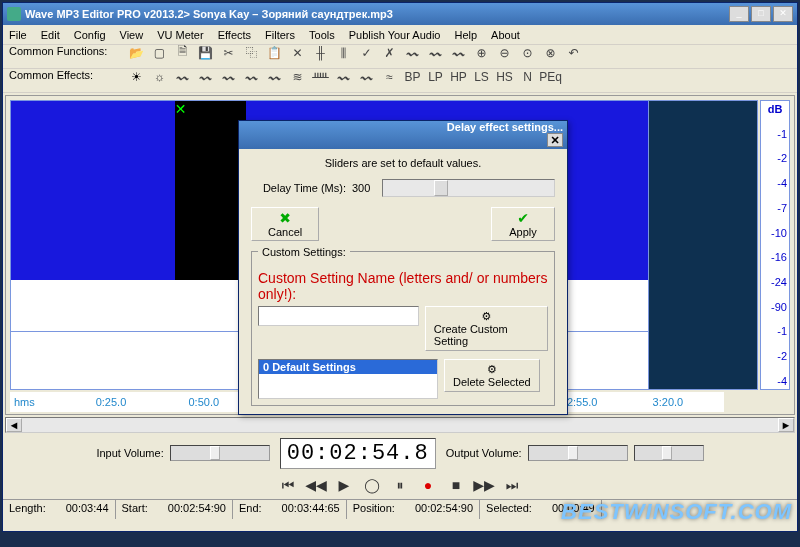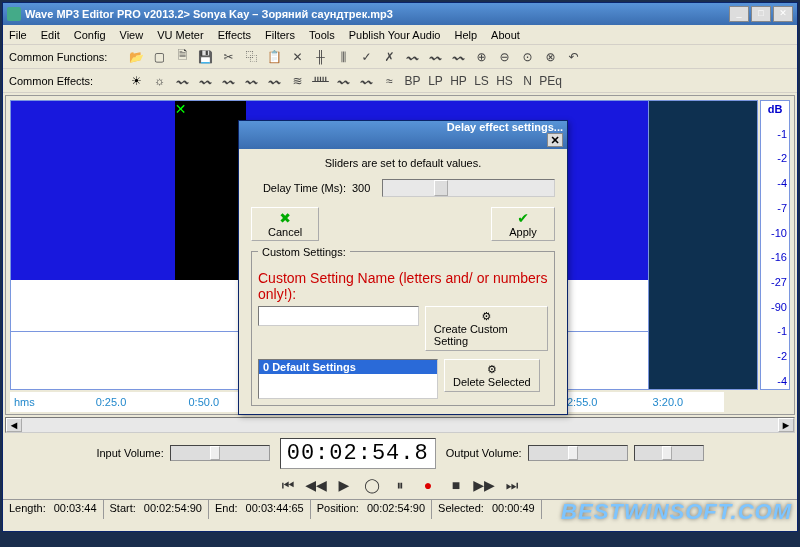--- a/index.html
+++ b/index.html
@@ -5,21 +5,21 @@
 * { margin: 0; padding: 0; box-sizing: border-box; font-family: Tahoma, sans-serif; font-size: 11px; }
 body { background: #1a2d4d; width: 800px; height: 547px; overflow: hidden; position: relative; }
 .window { position: absolute; top: 2px; left: 2px; right: 2px; bottom: 15px; background: #ece9d8; border: 1px solid #0a246a; }
 .titlebar { height: 22px; background: linear-gradient(#5894d8, #3a6db0); color: white; display: flex; align-items: center; padding: 0 4px; }
 .titlebar .icon { width: 14px; height: 14px; background: #4a8; border-radius: 2px; margin-right: 4px; }
 .titlebar .title { flex: 1; font-weight: bold; }
 .winbtns { display: flex; gap: 2px; }
 .winbtn { width: 20px; height: 16px; background: #ddd; border: 1px solid #888; text-align: center; line-height: 12px; font-size: 9px; cursor: pointer; }
 .menubar { height: 20px; background: #ece9d8; display: flex; align-items: center; padding: 0 6px; gap: 14px; border-bottom: 1px solid #d4d0c8; }
 .menubar span { cursor: pointer; }
-.toolbar-row { height: 24px; display: flex; align-items: center; padding: 0 6px; border-bottom: 1px solid #d4d0c8; }
+.toolbar-row { height: 24px; display: flex; align-items: flex-start; padding: 0 6px; border-bottom: 1px solid #d4d0c8; }
 .toolbar-row .lbl { width: 120px; }
 .toolbar-icons { display: flex; gap: 8px; }
 .ticon { width: 15px; height: 15px; display: inline-flex; align-items: center; justify-content: center; font-size: 12px; color: #444; cursor: pointer; }
 .ticon.sun { color: #000; }
 .workspace { position: relative; height: 320px; background: #ece9d8; border: 1px solid #999; margin: 2px; }
 .wave-area { position: absolute; top: 4px; left: 4px; right: 70px; bottom: 24px; background: #fff; border: 1px solid #7a96df; }
 .wave-top { position: absolute; top: 0; left: 0; right: 0; height: 62%; background: #1818dd; overflow: hidden; }
 .wave-bottom { position: absolute; bottom: 0; left: 0; right: 0; height: 20%; background: #fff; border-top: 1px solid #7a96df; }
 .selblock { position: absolute; top: 0; left: 23%; width: 10%; height: 62%; background: #000; }
 .selmark { position: absolute; top: 0; left: 23%; font-size: 14px; color: #0f0; }
@@ -33,21 +33,21 @@
 .scrolltrack { flex: 1; background: #e8e8e8; }
 .controls { height: 36px; display: flex; align-items: center; padding: 0 10px; gap: 10px; justify-content: center; }
 .vol-group { display: flex; align-items: center; gap: 6px; }
 .slider { width: 100px; height: 16px; background: #ddd; border: 1px inset #999; position: relative; }
 .slider .thumb { position: absolute; width: 10px; height: 14px; background: #eee; border: 1px outset #fff; top: 0; }
 .timer { font-family: 'Courier New', monospace; font-size: 22px; background: #fff; border: 1px inset #999; padding: 2px 6px; letter-spacing: 1px; }
 .playback { height: 28px; display: flex; align-items: center; justify-content: center; gap: 10px; }
 .pbtn { width: 18px; height: 18px; font-size: 14px; color: #333; cursor: pointer; display: flex; align-items: center; justify-content: center; }
 .pbtn.rec { color: #d00; }
 .statusbar { height: 20px; display: flex; border-top: 1px solid #999; background: #ece9d8; }
-.statusbar > div { border-right: 1px solid #999; padding: 2px 6px; display: flex; gap: 8px; }
+.statusbar > div { border-right: 1px solid #999; padding: 2px 6px; display: flex; gap: 20px; }
 
 .dialog { position: absolute; top: 120px; left: 238px; width: 330px; background: #ece9d8; border: 1px solid #0a246a; z-index: 100; box-shadow: 2px 2px 6px rgba(0,0,0,0.3); }
 .dlg-title { height: 28px; background: linear-gradient(#5894d8, #3a6db0); color: white; display: flex; align-items: flex-end; padding: 0 4px; font-weight: bold; flex-direction: column; }
 .dlg-title .close { margin-left: auto; width: 16px; height: 14px; background: #ddd; color: #000; text-align: center; line-height: 12px; cursor: pointer; border: 1px solid #888; }
 .dlg-body { padding: 8px 12px; }
 .dlg-msg { text-align: center; margin-bottom: 10px; }
 .dlg-row { display: flex; align-items: center; margin: 8px 0; gap: 6px; }
 .dlg-row .plbl { width: 95px; text-align: right; }
 .dlg-row .pval { width: 24px; }
 .dlg-row .pslider { flex: 1; height: 18px; background: #e8e8e8; border: 1px inset #ccc; position: relative; }
@@ -154,21 +154,21 @@
     </div>
     <div class="rightwave"></div>
     <div class="db-scale">
       <div class="hdr">dB</div>
       <div>-1</div>
       <div>-2</div>
       <div>-4</div>
       <div>-7</div>
       <div>-10</div>
       <div>-16</div>
-      <div>-27</div>
+      <div>-24</div>
       <div>-90</div>
       <div>-1</div>
       <div>-2</div>
       <div>-4</div>
     </div>
     <div class="timeline">
       <span style="left:4px">hms</span>
       <span style="left:12%">0:25.0</span>
       <span style="left:25%">0:50.0</span>
       <span style="left:78%">2:55.0</span>

